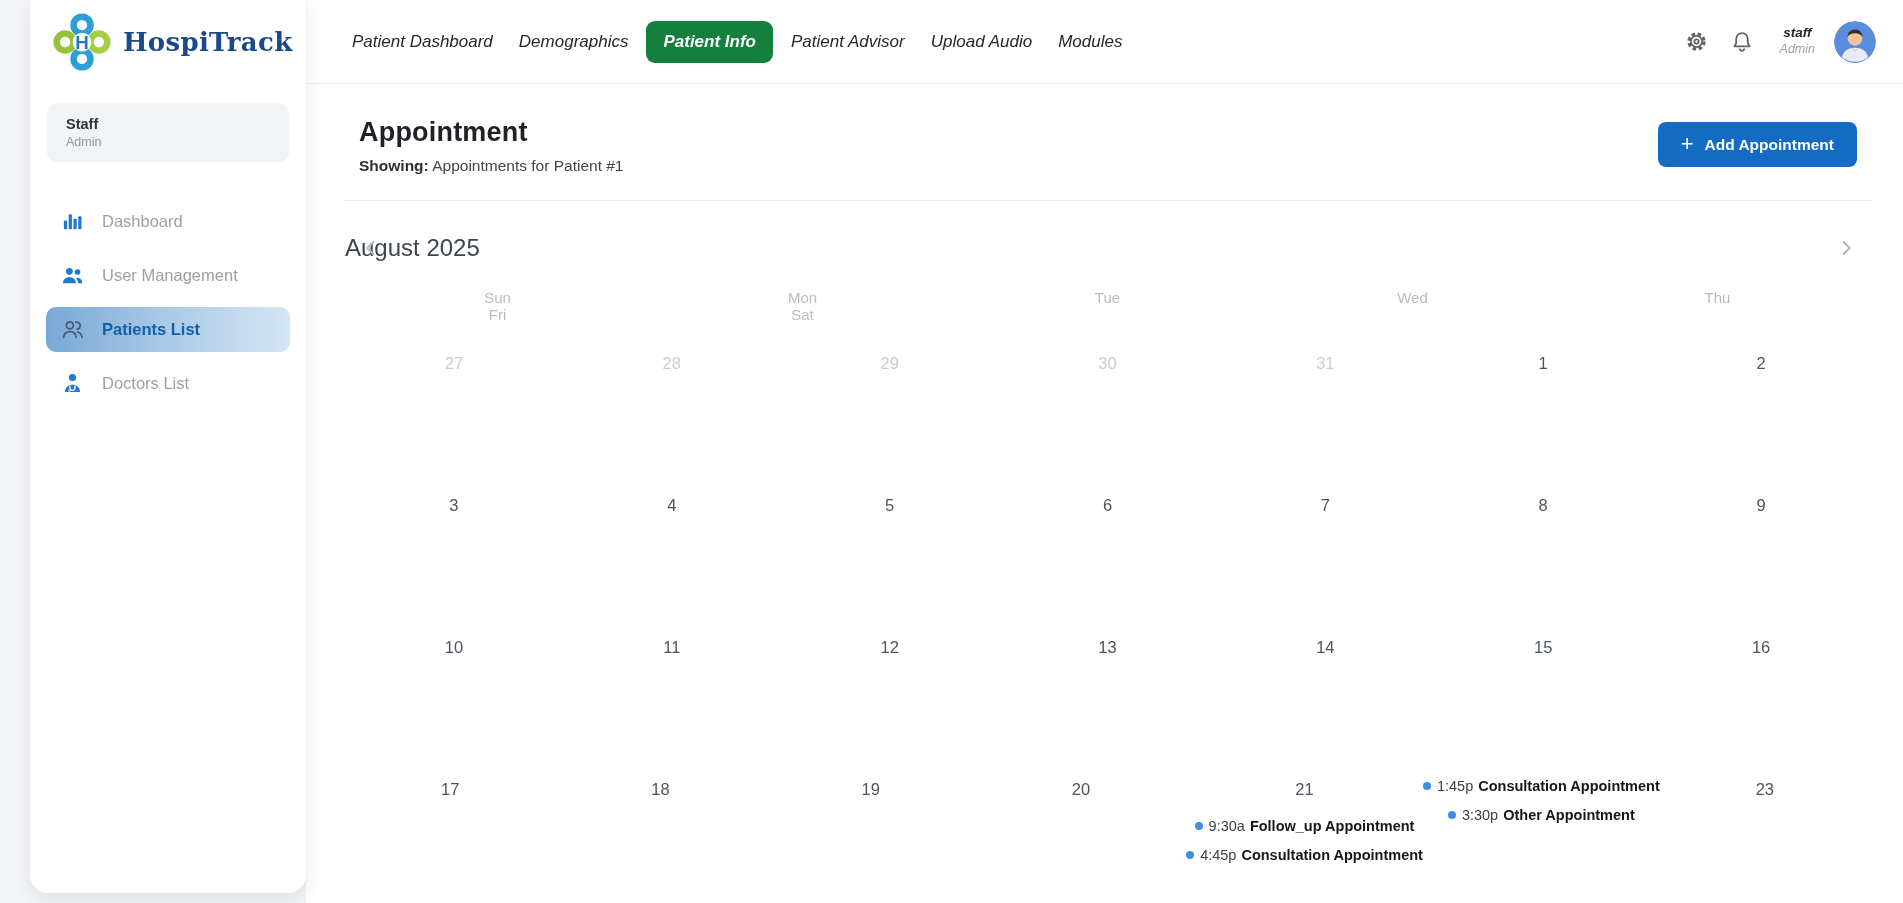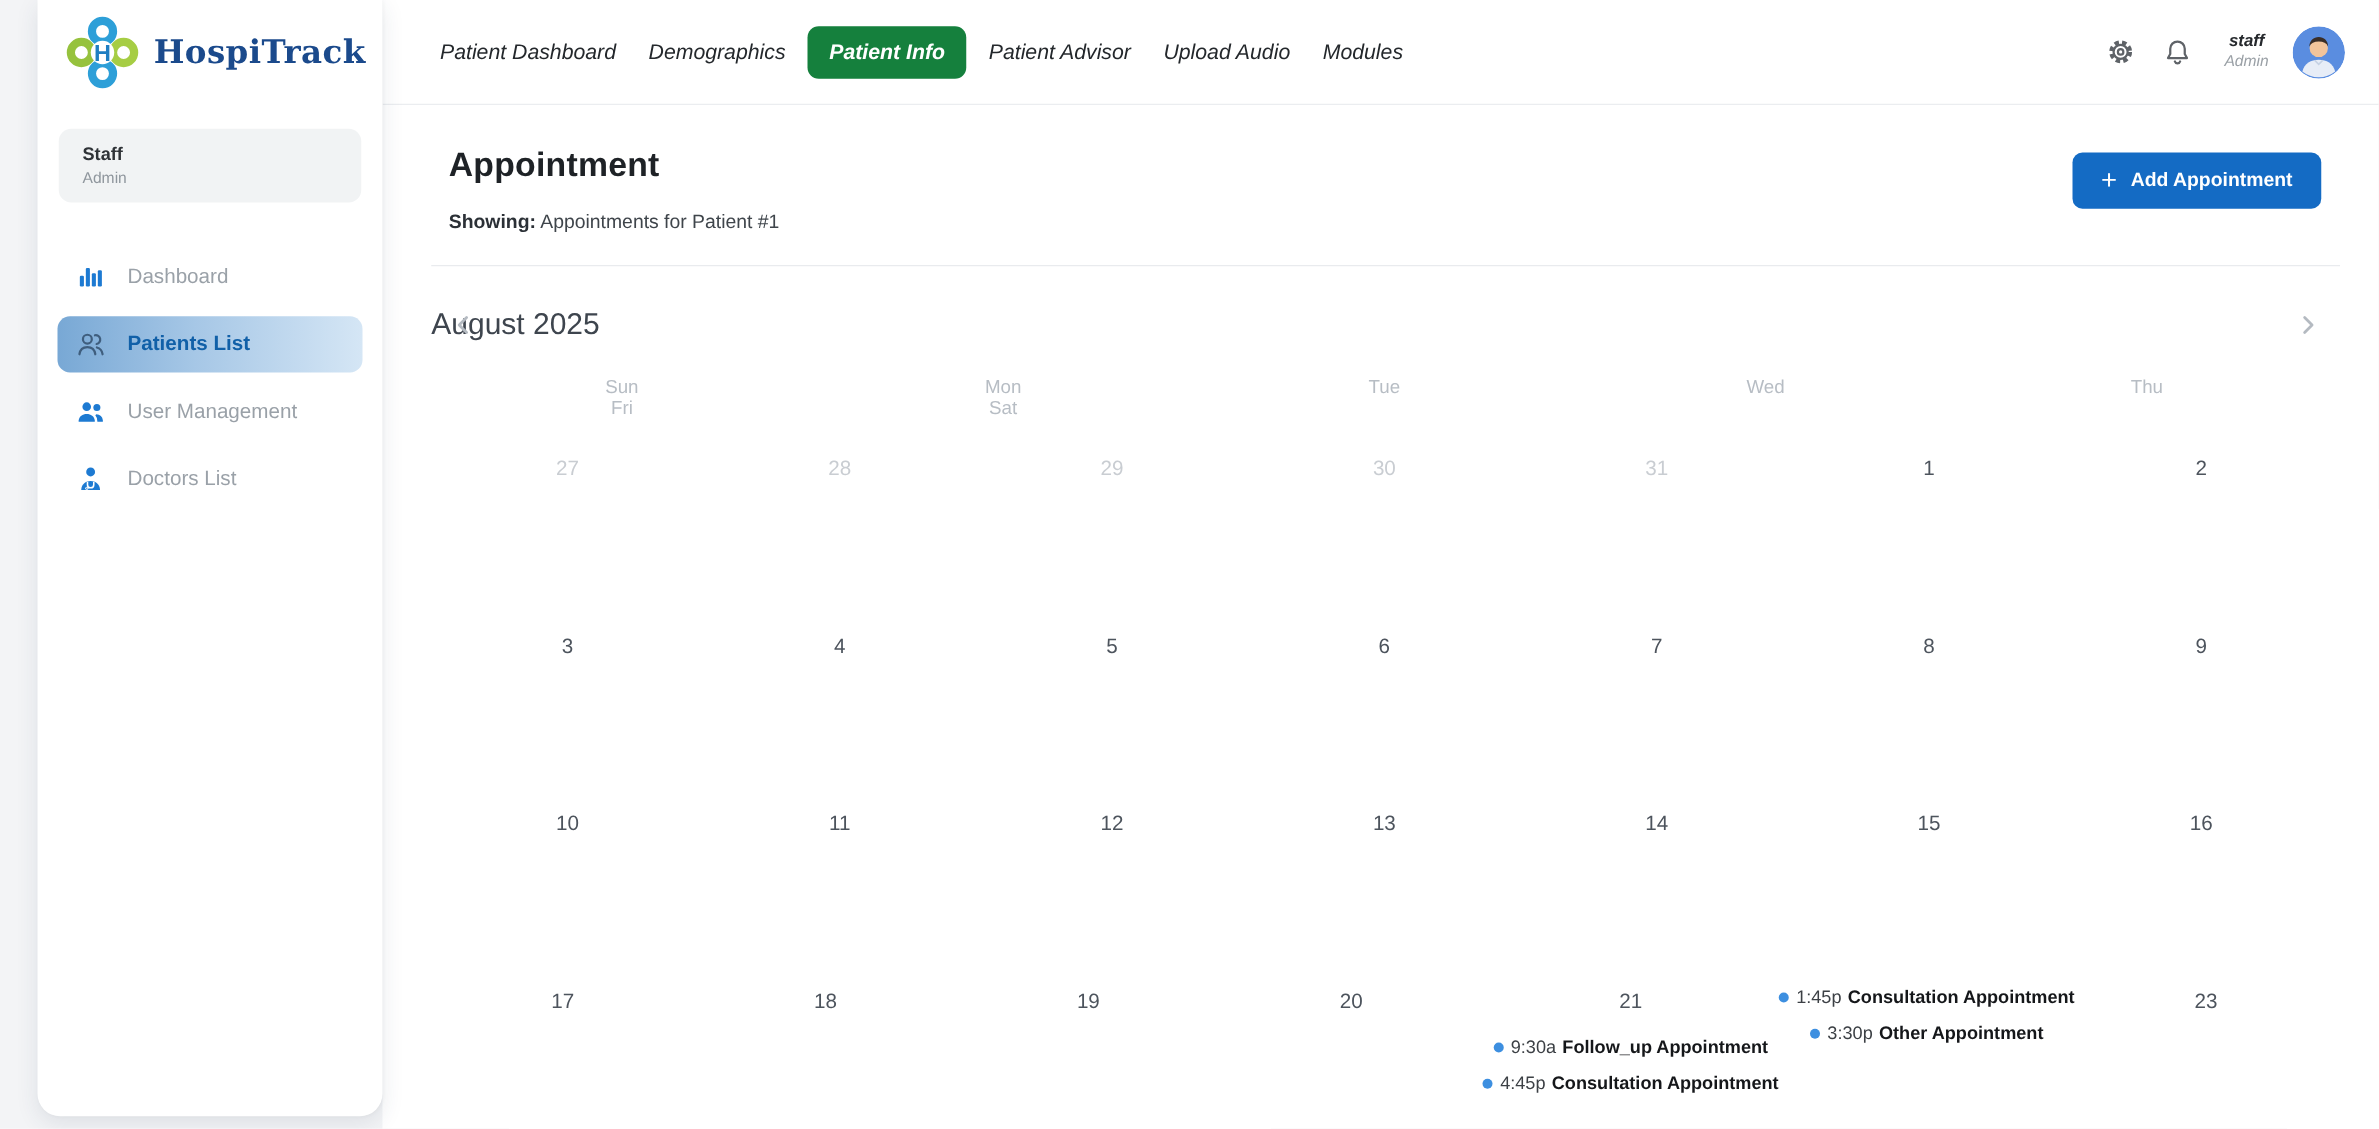--- a/index.html
+++ b/index.html
@@ -30,21 +30,21 @@
   .nav-item.active { background:#15803d; color:#fff; font-weight:700; padding:11px 17px; margin:0 5px; }
   .top-right { margin-left:auto; display:flex; align-items:center; gap:19px; }
   .icon-btn { width:26px; height:26px; cursor:pointer; display:flex; align-items:center; justify-content:center; }
   .user-block { text-align:center; line-height:1.25; margin-left:6px; }
   .user-name { font-size:13.5px; font-weight:700; color:#26292d; }
   .user-role { font-size:12.5px; color:#9aa0a6; }
   .avatar { width:42px; height:42px; border-radius:50%; overflow:hidden; cursor:pointer; flex:none; }
   
   .page-head { display:flex; align-items:flex-start; padding:33px 46px 0 53px;gap:42px; }
   .page-title { font-size:27px; font-weight:800; color:#1e2226; letter-spacing:.2px; }
-  .showing { margin-top:21px; font-size:15.5px; color:#3f454b; }
+  .showing { margin-top:9px; font-size:15.5px; color:#3f454b; }
   .showing .sh-label { font-weight:700; color:#2b3036; }
   .add-btn {
     margin-left:auto; margin-top:5px; background:#146bc4; color:#fff; border:none;
     font-family:inherit; font-weight:700; font-size:15.5px; border-radius:8px;
     height:45px; padding:0 23px; display:flex; align-items:center; gap:11px; cursor:pointer;
   }
   .add-btn .plus { font-size:22px; font-weight:400; line-height:1; margin-top:-2px; }
   .head-divider { height:1px; background:#e9ebee; margin:25px 31px 0 39px; }
   
   .calendar { padding:0 33px 0 39px; }
@@ -125,41 +125,41 @@
         <span class="sicon">
           <svg viewBox="0 0 24 24" width="23" height="23" fill="#1d7ad2">
             <rect x="3" y="11" width="3.4" height="9" rx="1"></rect>
             <rect x="8" y="4.5" width="3.4" height="15.5" rx="1"></rect>
             <rect x="13" y="9" width="3.4" height="11" rx="1"></rect>
             <rect x="18" y="6.5" width="3.4" height="13.5" rx="1"></rect>
           </svg>
         </span>
         <span class="slabel">Dashboard</span>
       </div>
+      <div class="sitem">
+        <span class="sicon">
+          <svg viewBox="0 0 24 24" width="25" height="25" fill="#1d7ad2">
+            <circle cx="9" cy="8" r="3.3"></circle>
+            <path d="M2.8 18.6c.4-3.3 3-5 6.2-5s5.8 1.7 6.2 5v.9H2.8z"></path>
+            <circle cx="16.8" cy="8.6" r="2.7"></circle>
+            <path d="M16.4 13.9c2.9.3 4.7 1.9 5 4.6v1h-4.2a6.9 6.9 0 0 0-1.6-4.9z"></path>
+          </svg>
+        </span>
+        <span class="slabel">User Management</span>
+      </div>
       <div class="sitem active">
         <span class="sicon">
           <svg viewBox="0 0 24 24" width="25" height="25" fill="none" stroke="#3f5e7e" stroke-width="1.7" stroke-linecap="round">
             <circle cx="9.5" cy="8" r="3.4"></circle>
             <path d="M3.4 19.6c.5-3.5 3-5.5 6.1-5.5s5.6 2 6.1 5.5"></path>
             <path d="M15.3 5a3.4 3.4 0 1 1 1.3 6.7"></path>
             <path d="M16.8 14.4c2.4.6 4 2.4 4.4 5.2"></path>
           </svg>
         </span>
         <span class="slabel">Patients List</span>
-      </div>
-      <div class="sitem">
-        <span class="sicon">
-          <svg viewBox="0 0 24 24" width="25" height="25" fill="#1d7ad2">
-            <circle cx="9" cy="8" r="3.3"></circle>
-            <path d="M2.8 18.6c.4-3.3 3-5 6.2-5s5.8 1.7 6.2 5v.9H2.8z"></path>
-            <circle cx="16.8" cy="8.6" r="2.7"></circle>
-            <path d="M16.4 13.9c2.9.3 4.7 1.9 5 4.6v1h-4.2a6.9 6.9 0 0 0-1.6-4.9z"></path>
-          </svg>
-        </span>
-        <span class="slabel">User Management</span>
       </div>
       <div class="sitem">
         <span class="sicon">
           <svg viewBox="0 0 24 24" width="25" height="25">
             <circle cx="12" cy="6.3" r="3.4" fill="#1d7ad2"></circle>
             <path d="M4.8 19.8c.3-4.2 3.4-6.5 7.2-6.5s6.9 2.3 7.2 6.5v.4H4.8z" fill="#1d7ad2"></path>
             <path d="M9.6 13.8v2.3a2.4 2.4 0 0 0 4.8 0v-2.3" fill="none" stroke="#ffffff" stroke-width="1.2"></path>
             <circle cx="9.1" cy="18.8" r="1.2" fill="#ffffff"></circle>
             <circle cx="9.1" cy="18.8" r=".5" fill="#1d7ad2"></circle>
           </svg>

